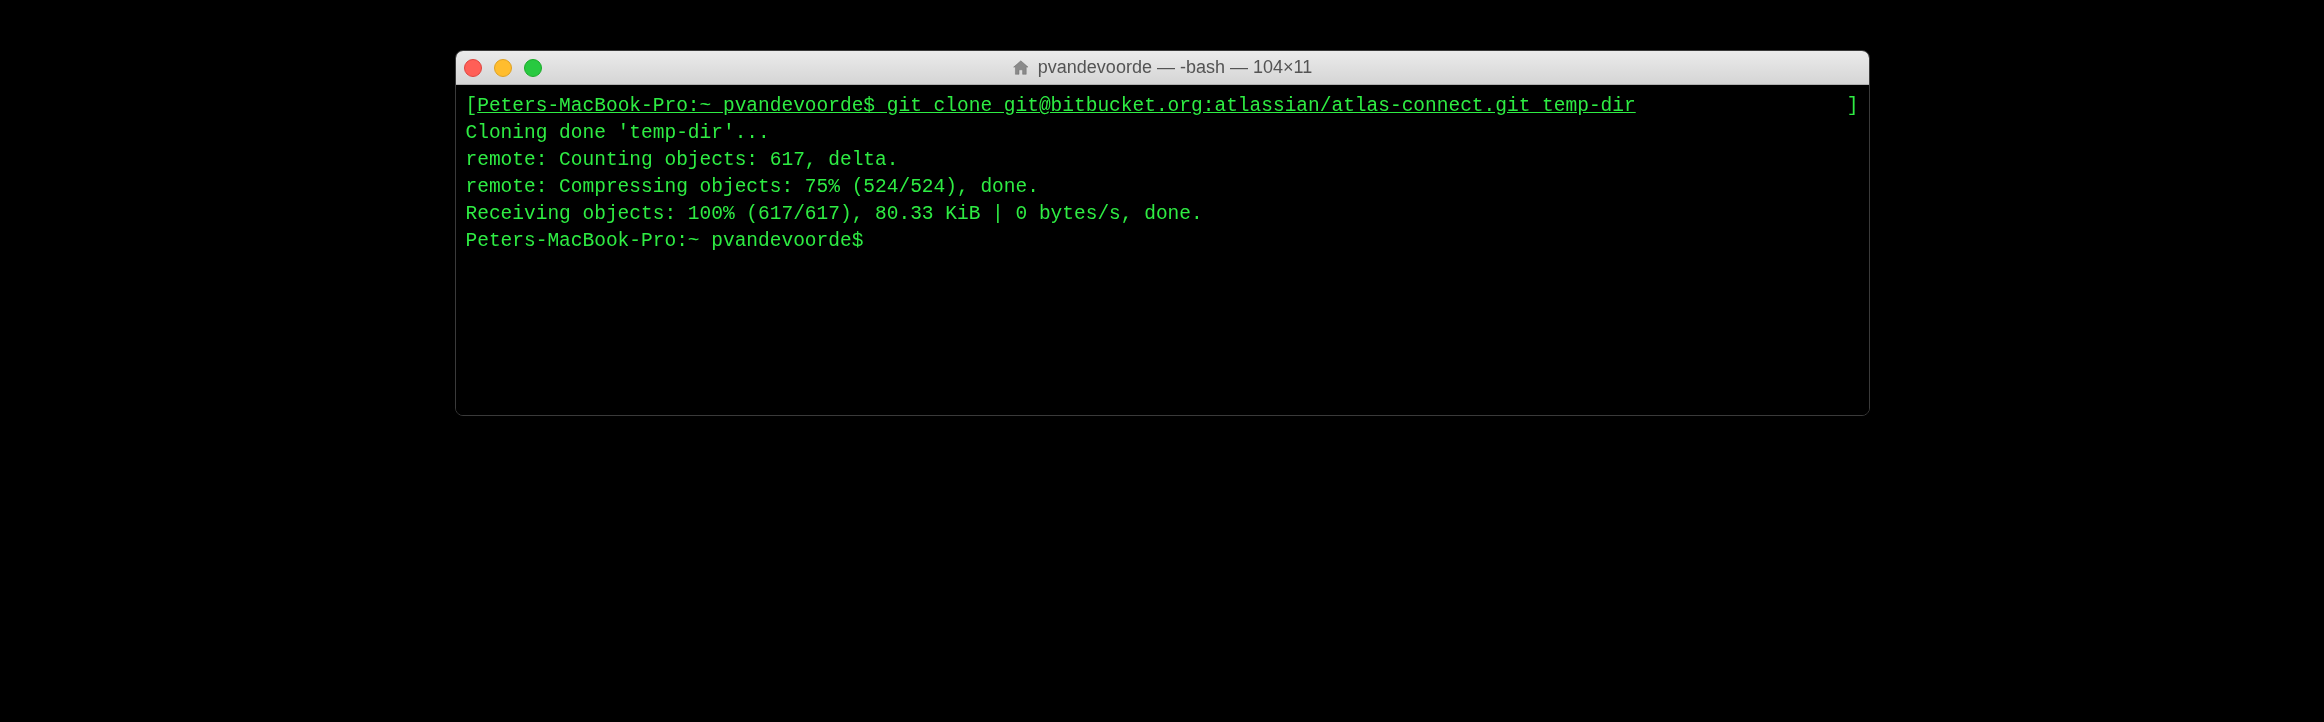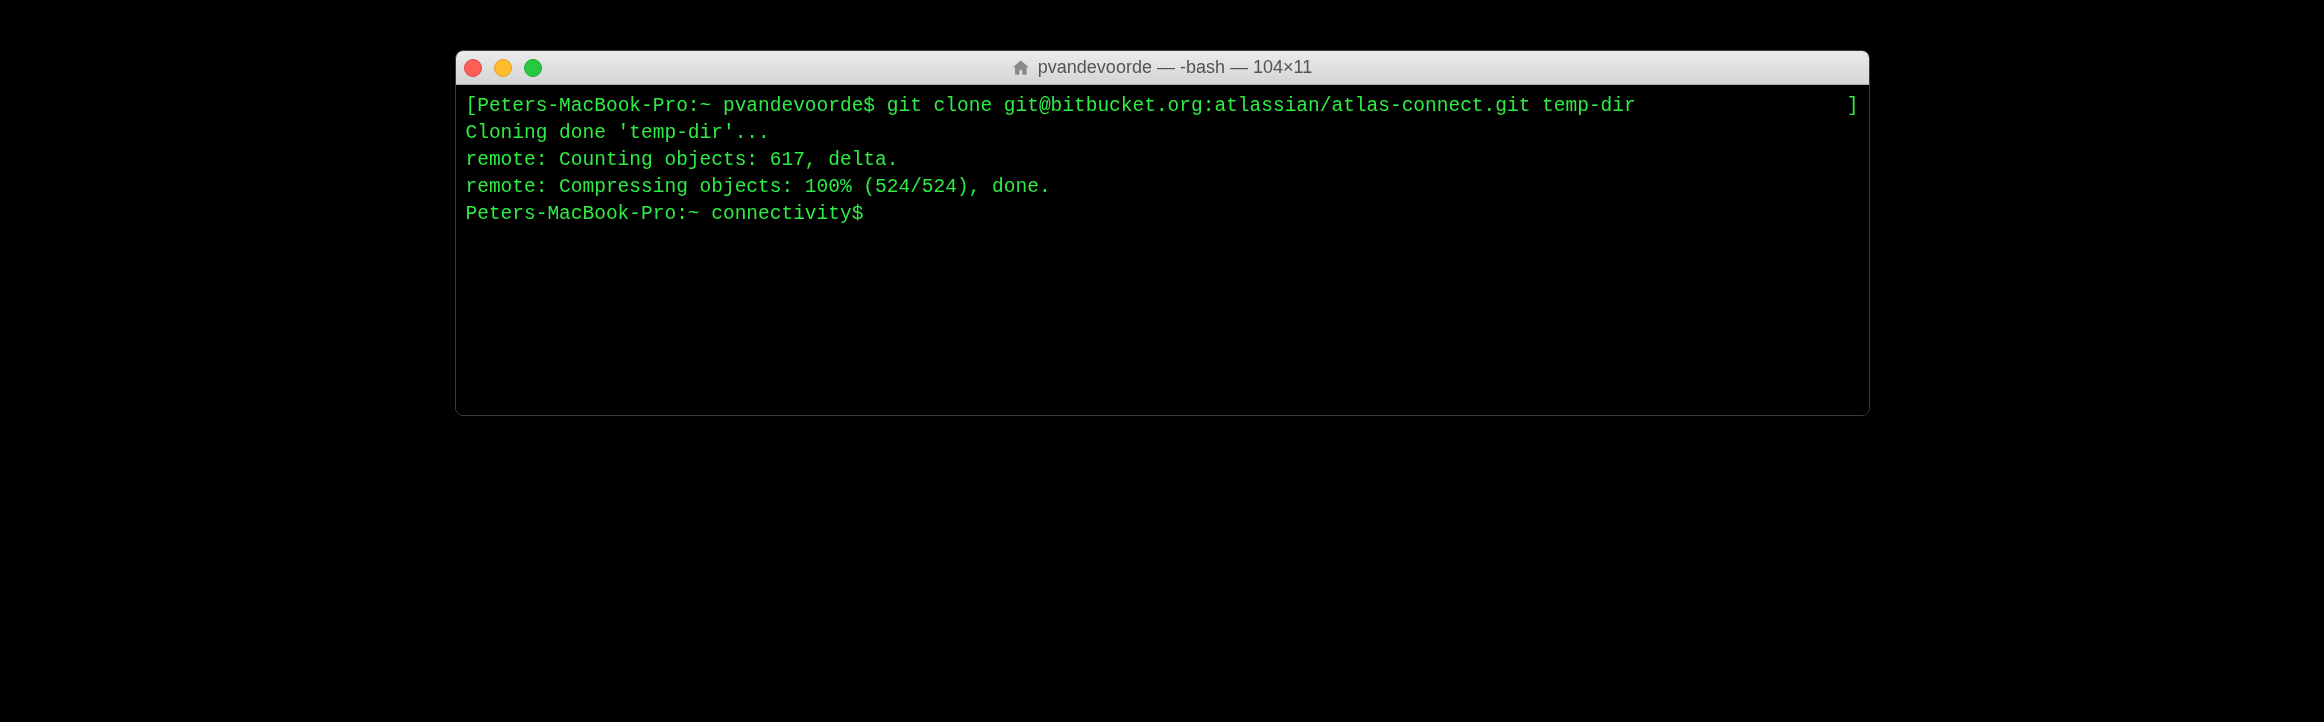--- a/index.html
+++ b/index.html
@@ -101,20 +101,21 @@
       display: flex;
       width: 100%;
     }
 
     .prompt-open-bracket {
       flex: 0 0 auto;
     }
 
     .prompt-content {
       flex: 1;
+      text-decoration: underline;
     }
 
     .prompt-close-bracket {
       flex: 0 0 auto;
       text-align: right;
     }
 
     .cursor {
       display: inline-block;
       width: 0;
@@ -141,18 +142,19 @@
   </div>
 
   <div class="terminal-body">
     <div class="terminal-line prompt-row">
       <span class="prompt-open-bracket">[</span>
       <span class="prompt-content">Peters-MacBook-Pro:~ pvandevoorde$ git clone git@bitbucket.org:atlassian/atlas-connect.git temp-dir</span>
       <span class="prompt-close-bracket">]</span>
     </div>
     <div class="terminal-line">Cloning done 'temp-dir'...</div>
     <div class="terminal-line">remote: Counting objects: 617, delta.</div>
-    <div class="terminal-line">remote: Compressing objects: 100% (524/524), done.</div>
+    <div class="terminal-line">remote: Compressing objects: 75% (524/524), done.</div>
+    <div class="terminal-line">Receiving objects: 100% (617/617), 80.33 KiB | 0 bytes/s, done.</div>
     <div class="terminal-line">
-      <span>Peters-MacBook-Pro:~ connectivity$ </span><span class="cursor"></span>
+      <span>Peters-MacBook-Pro:~ pvandevoorde$ </span><span class="cursor"></span>
     </div>
   </div>
 </div>
 
 </body></html>

